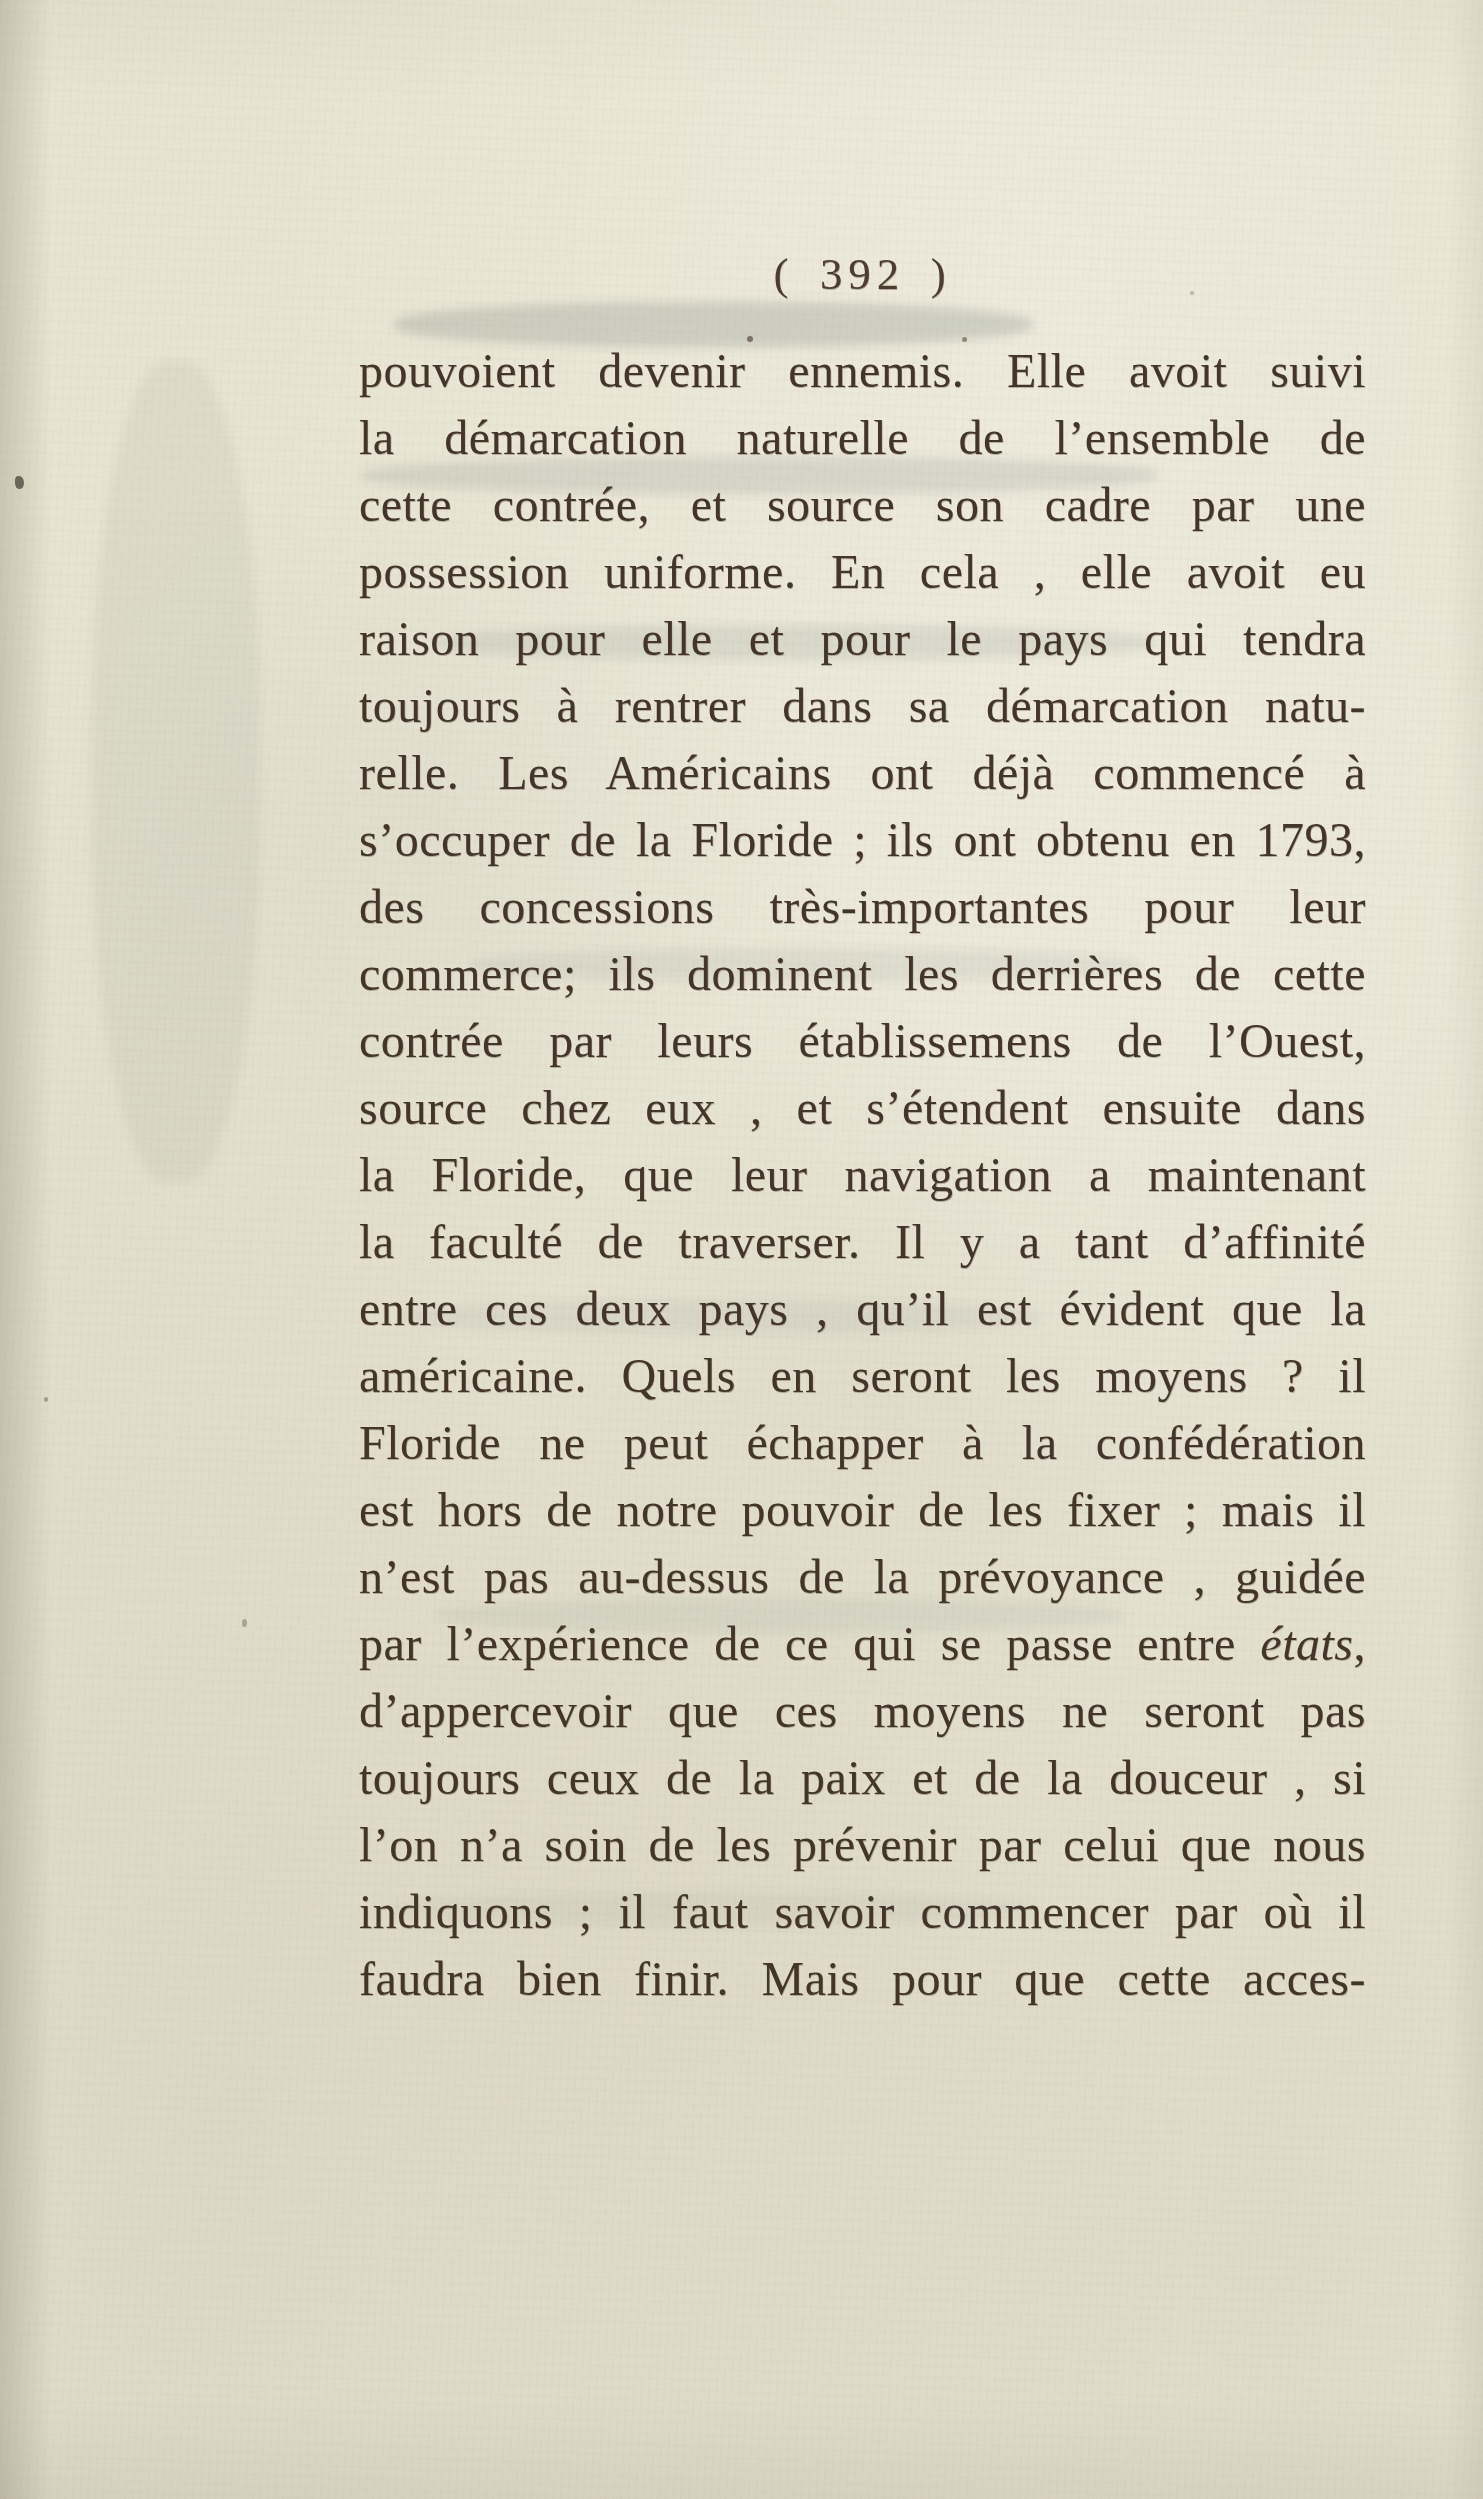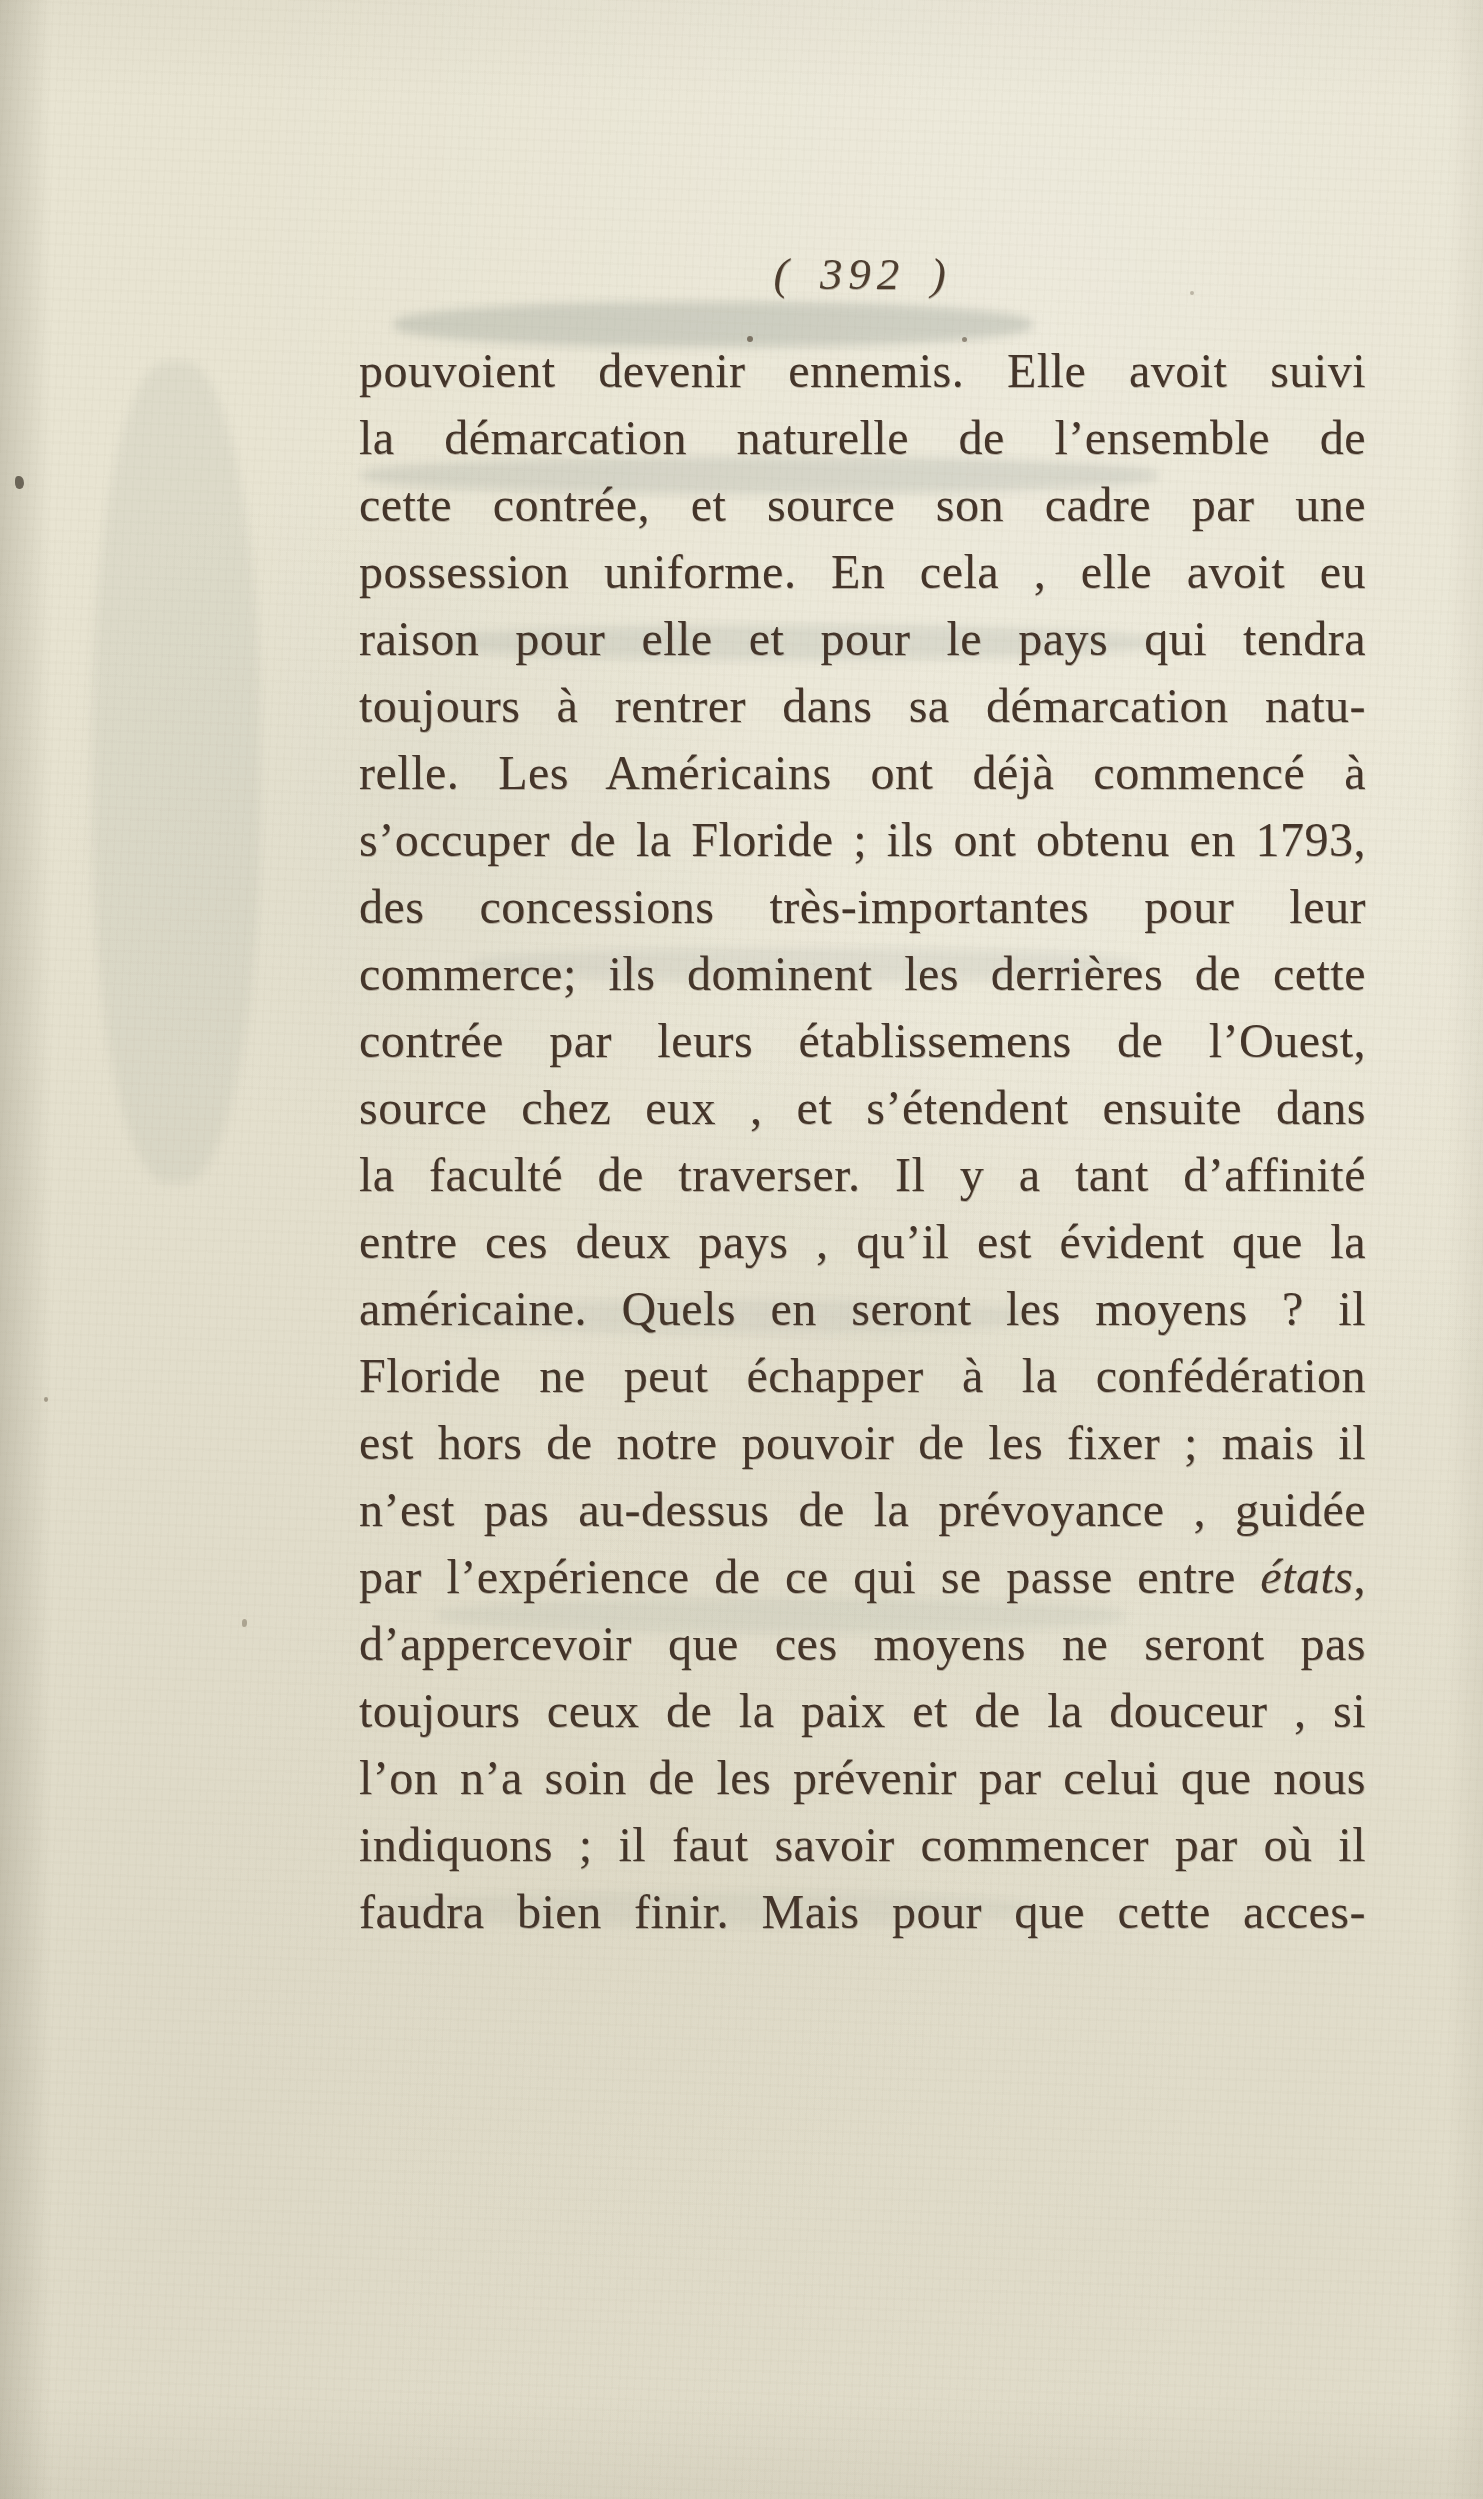--- a/index.html
+++ b/index.html
@@ -72,21 +72,20 @@
     position: absolute;
     left: 359px;
     top: 248px;
     width: 1007px;
     text-align: center;
     font-size: 45px;
     letter-spacing: 5.9px;
     word-spacing: 8.4px;
     color: #4d3d2f;
     text-shadow: 0.5px 0.7px 0.5px rgba(77,61,47,0.35);
-    font-style: italic;
   }
   .text-block {
     position: absolute;
     left: 359px;
     top: 337px;
     width: 1007px;
     color: #44352a;
     font-size: 48px;
     letter-spacing: 0.5px;
     filter: blur(0.3px);
@@ -132,20 +131,21 @@
       <div class="line"><span>cette contrée, et source son cadre par une</span></div>
       <div class="line"><span>possession uniforme. En cela , elle avoit eu</span></div>
       <div class="line"><span>raison pour elle et pour le pays qui tendra</span></div>
       <div class="line"><span>toujours à rentrer dans sa démarcation natu-</span></div>
       <div class="line"><span>relle. Les Américains ont déjà commencé à</span></div>
       <div class="line"><span>s’occuper de la Floride ; ils ont obtenu en 1793,</span></div>
       <div class="line"><span>des concessions très-importantes pour leur</span></div>
       <div class="line"><span>commerce; ils dominent les derrières de cette</span></div>
       <div class="line"><span>contrée par leurs établissemens de l’Ouest,</span></div>
       <div class="line"><span>source chez eux , et s’étendent ensuite dans</span></div>
+      <div class="line"><span>la Floride, que leur navigation a maintenant</span></div>
       <div class="line"><span>la faculté de traverser. Il y a tant d’affinité</span></div>
       <div class="line"><span>entre ces deux pays , qu’il est évident que la</span></div>
       <div class="line"><span>américaine. Quels en seront les moyens ? il</span></div>
       <div class="line"><span>Floride ne peut échapper à la confédération</span></div>
       <div class="line"><span>est hors de notre pouvoir de les fixer ; mais il</span></div>
       <div class="line"><span>n’est pas au-dessus de la prévoyance , guidée</span></div>
       <div class="line"><span>par l’expérience de ce qui se passe entre </span><span class="italic">états</span><span>,</span></div>
       <div class="line"><span>d’appercevoir que ces moyens ne seront pas</span></div>
       <div class="line"><span>toujours ceux de la paix et de la douceur , si</span></div>
       <div class="line"><span>l’on n’a soin de les prévenir par celui que nous</span></div>

